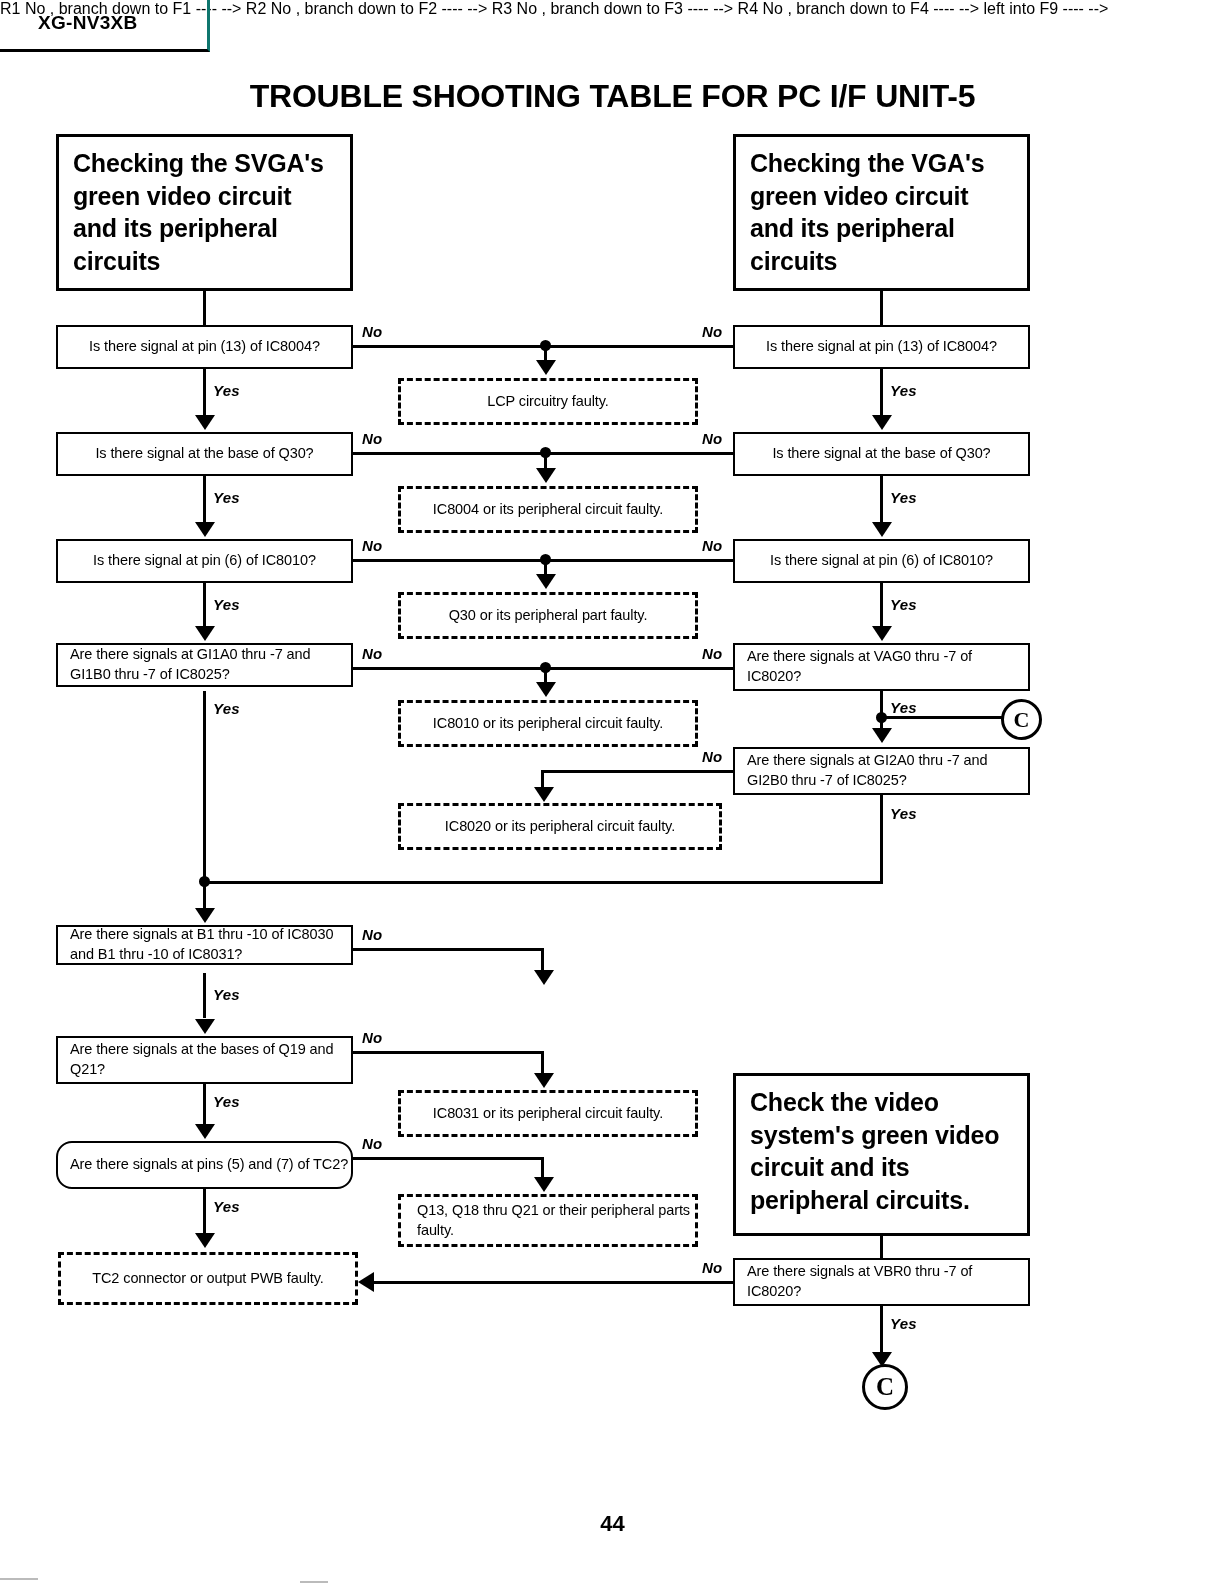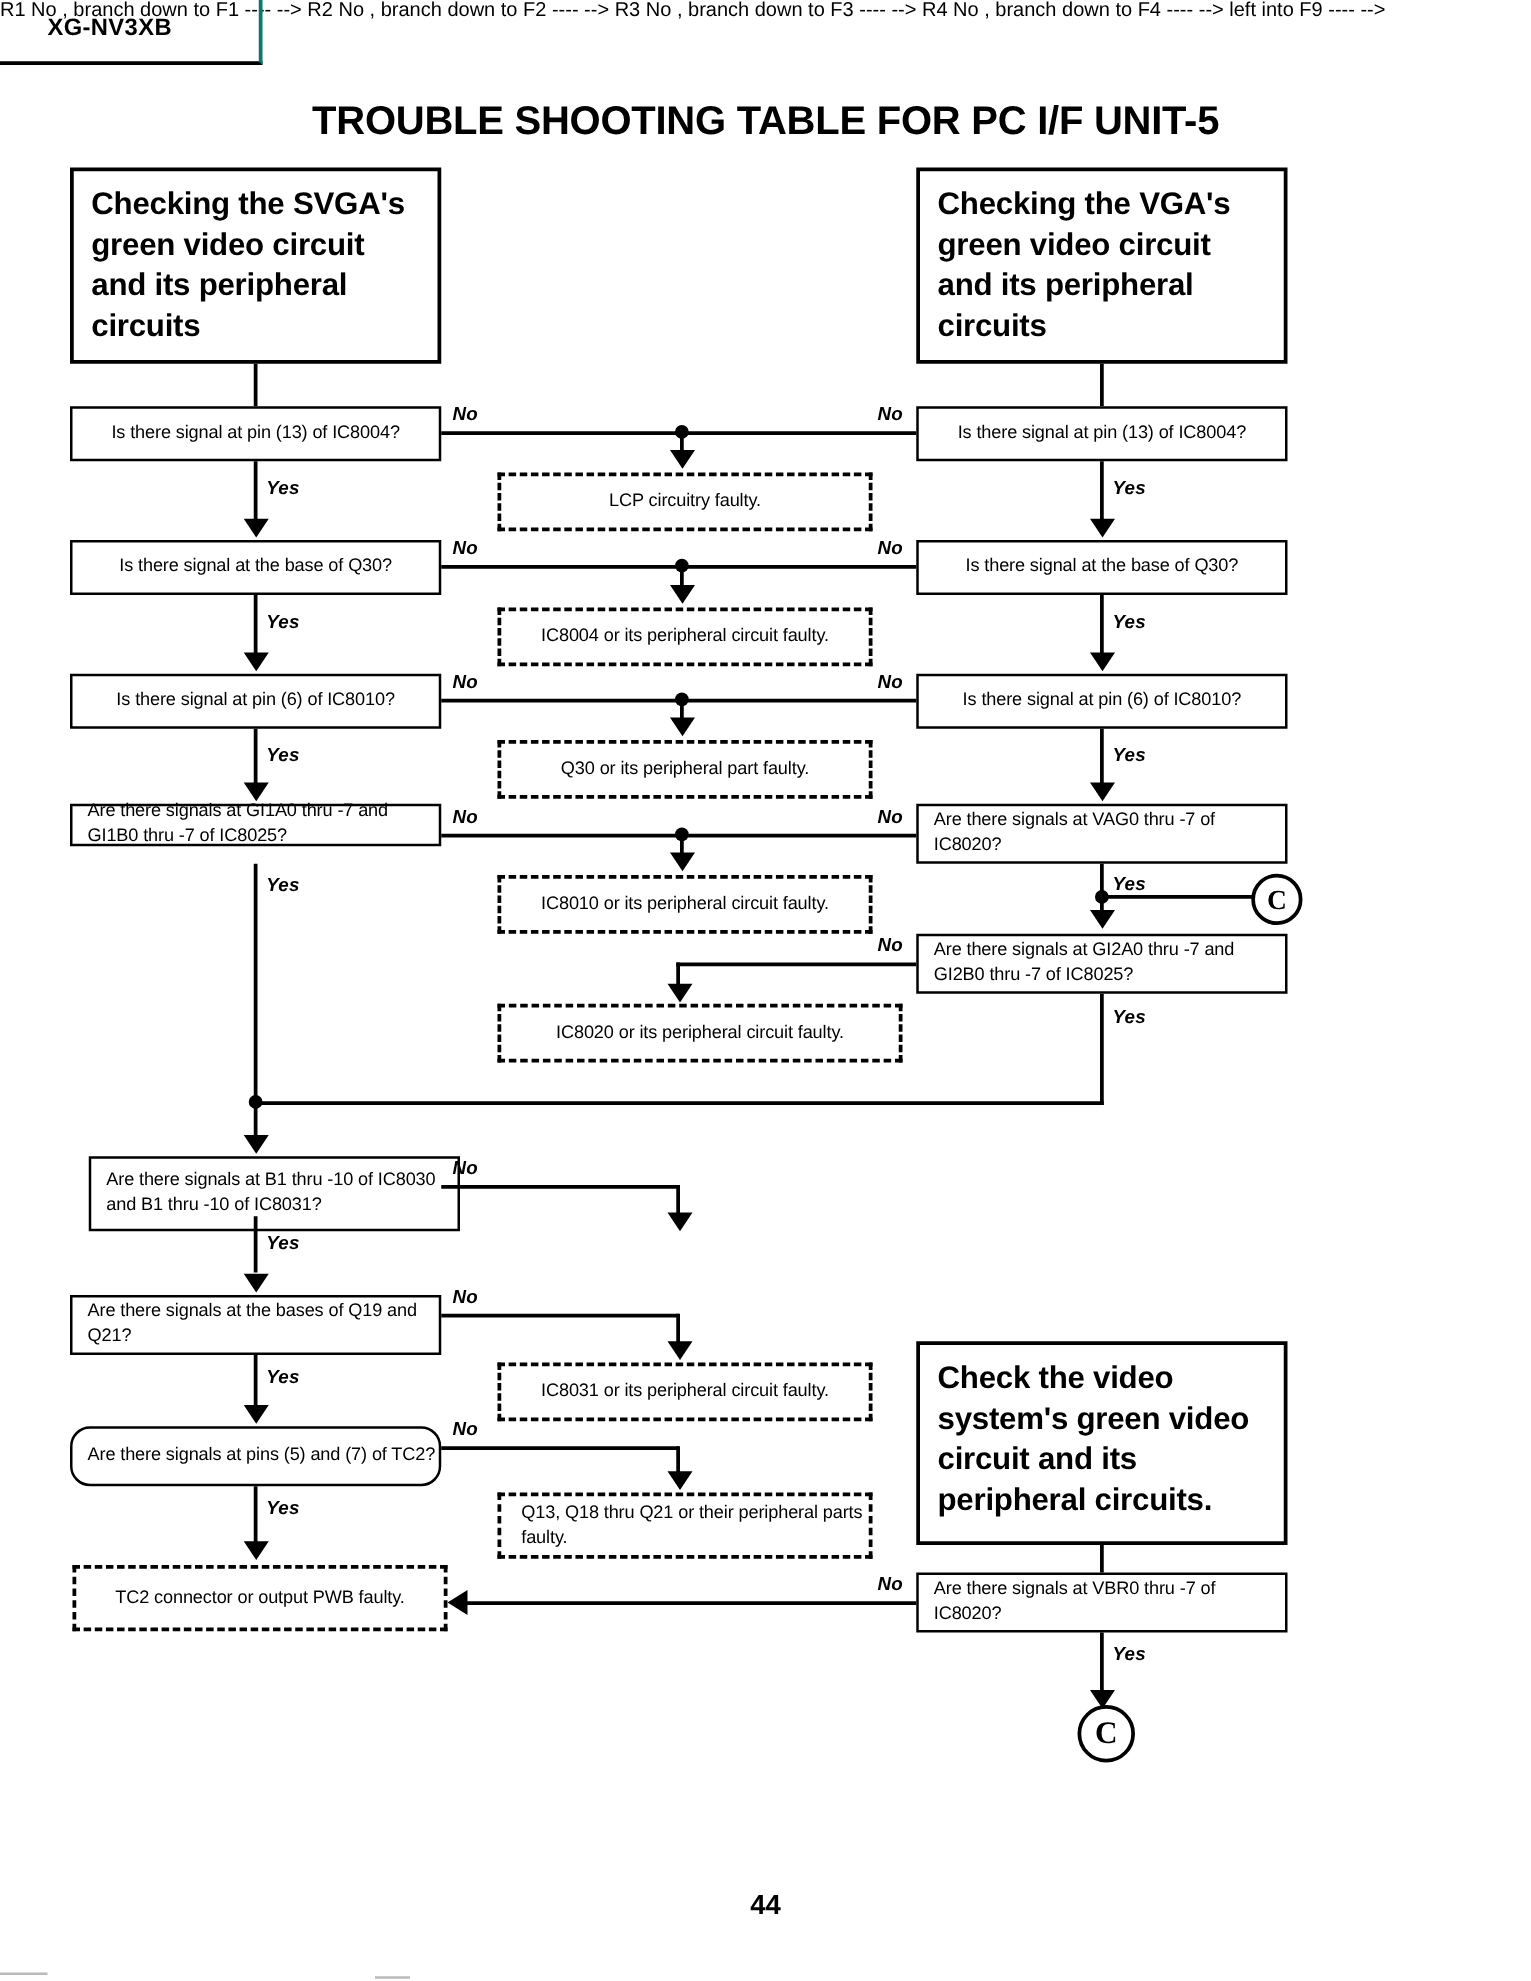--- a/index.html
+++ b/index.html
@@ -160,25 +160,25 @@
   </div>
 
   <div class="qbox center" style="left:56px;top:432px;width:297px;height:44px;">
     <span class="txt">Is there signal at the base of Q30?</span>
   </div>
 
   <div class="qbox center" style="left:56px;top:539px;width:297px;height:44px;">
     <span class="txt">Is there signal at pin (6) of IC8010?</span>
   </div>
 
-  <div class="qbox left" style="left:56px;top:643px;width:297px;height:34px;">
+  <div class="qbox left" style="left:56px;top:643px;width:297px;height:44px;">
     <span class="txt">Are there signals at GI1A0 thru -7 and GI1B0 thru -7 of IC8025?</span>
   </div>
 
-  <div class="qbox left" style="left:56px;top:925px;width:297px;height:60px;margin-left:15px;">
+  <div class="qbox left" style="left:56px;top:925px;width:297px;height:40px;">
     <span class="txt">Are there signals at B1 thru -10 of IC8030 and B1 thru -10 of IC8031?</span>
   </div>
 
   <div class="qbox left" style="left:56px;top:1036px;width:297px;height:48px;">
     <span class="txt">Are there signals at the bases of Q19 and Q21?</span>
   </div>
 
   <div class="qbox left" style="left:56px;top:1141px;width:297px;height:48px;border-radius:16px;">
     <span class="txt">Are there signals at pins (5) and (7) of TC2?</span>
   </div>

